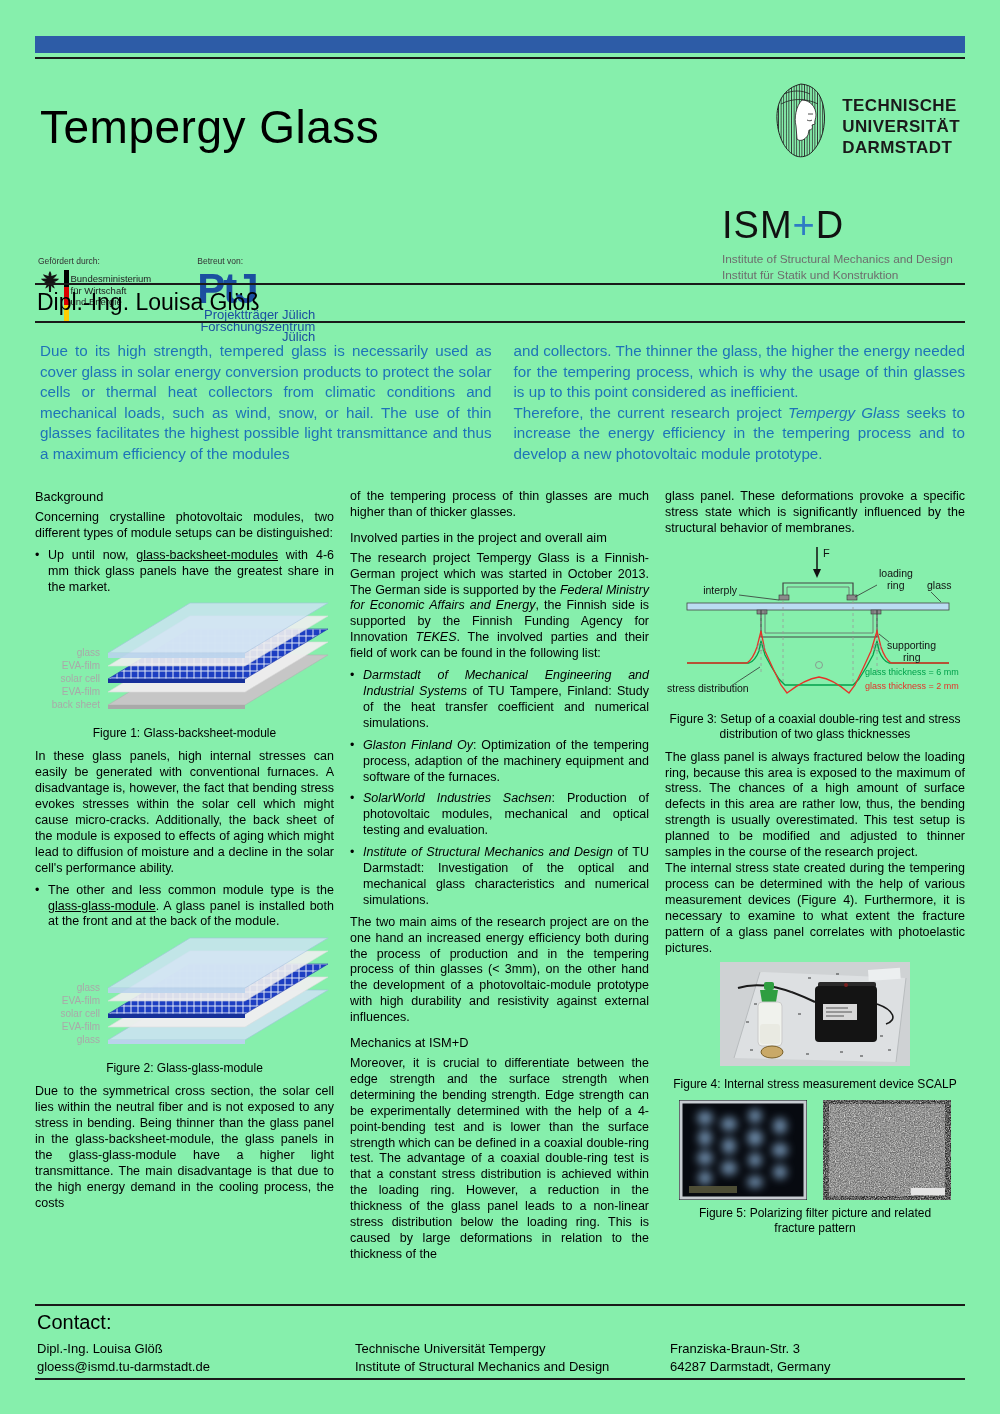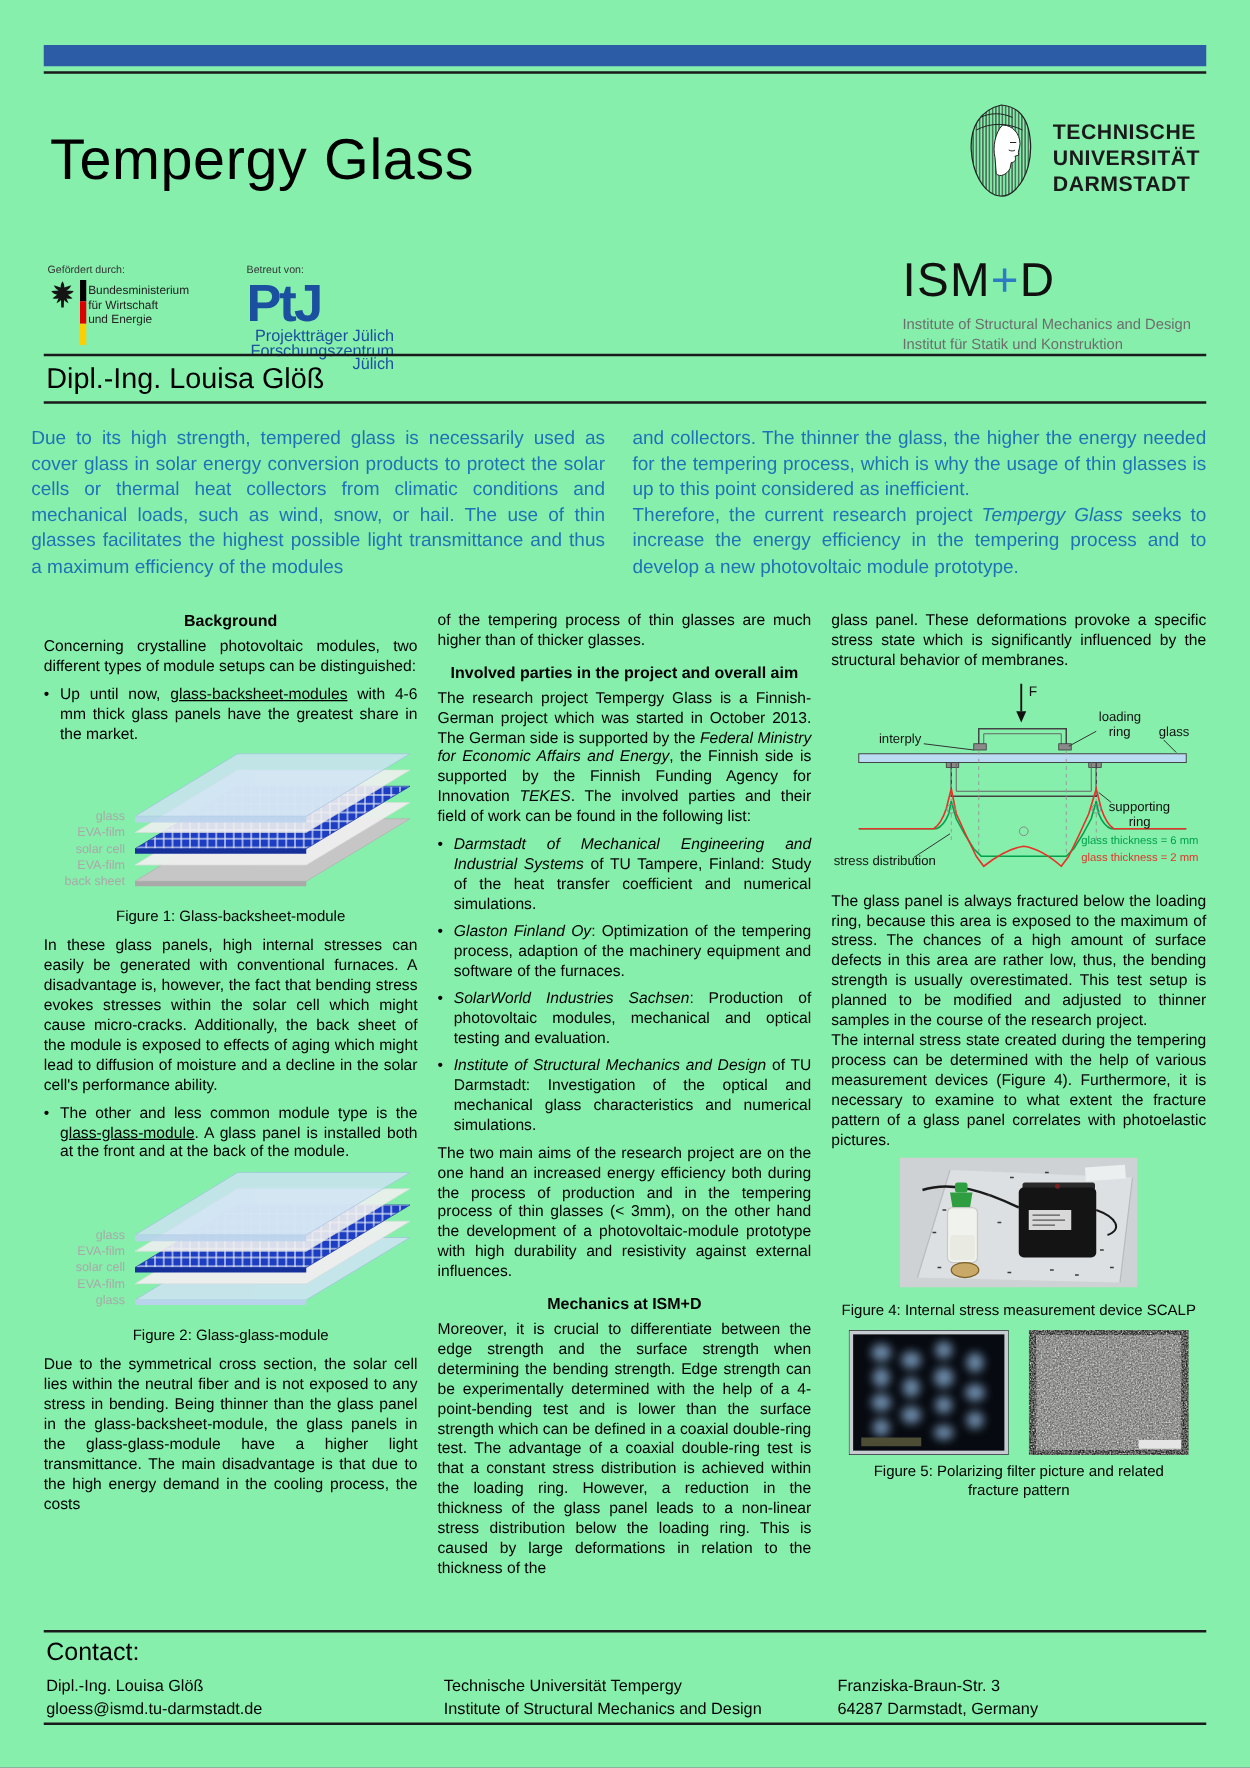--- a/index.html
+++ b/index.html
@@ -4,40 +4,40 @@
 <style>
   html,body{margin:0;padding:0;background:#888;}
   .page{position:relative;width:1000px;height:1414px;margin:0 auto;background:#86efac;
         font-family:"Liberation Sans",sans-serif;color:#000;overflow:hidden;}
   .topbar{position:absolute;left:35px;right:35px;top:36px;height:17px;background:#2d5ca7;}
   .topline{position:absolute;left:35px;right:35px;top:57px;height:2px;background:#1a1a1a;}
   .title{position:absolute;left:40px;top:100px;font-size:46px;font-weight:400;letter-spacing:.5px;margin:0;}
   .tulogo{position:absolute;right:40px;top:82px;display:flex;align-items:flex-end;gap:12px;}
   .tulogo-text{font-size:17px;line-height:21px;font-weight:600;letter-spacing:.4px;color:#1a1a1a;}
   .funding{position:absolute;left:38px;top:210px;display:flex;gap:46px;align-items:flex-start;}
-  .small-label{font-size:8.5px;color:#333;margin-bottom:4px;}
+  .small-label{font-size:8.5px;color:#333;margin-bottom:4px;margin-top:46px;}
   .bmwi-logo{display:flex;gap:2px;}
   .flagbar{width:4.5px;height:52px;display:flex;flex-direction:column;}
   .flagbar .fb{flex:1;}
   .fb-black{background:#000;} .fb-red{background:#d00;} .fb-gold{background:#ffce00;}
   .bmwi-text{font-size:9.5px;line-height:11.5px;font-weight:500;color:#222;padding-top:3px;}
   .ptj-word{font-size:42px;line-height:38px;font-weight:800;letter-spacing:-2px;color:#1b4fa0;}
   .ptj-sub{font-size:13px;line-height:10px;color:#1b4fa0;text-align:right;margin-top:2px;width:118px;}
   .institute{position:absolute;left:722px;top:204px;}
   .ismd{font-size:38px;font-weight:400;letter-spacing:1px;color:#111;}
   .ismd .plus{color:#2e7bc4;}
   .inst-sub{font-size:11.8px;line-height:15.5px;color:#6d6d6d;margin-top:5px;}
   .rule{position:absolute;left:35px;right:35px;height:2px;background:#1a1a1a;}
   .author{position:absolute;left:37px;top:289px;font-size:23px;margin:0;font-weight:400;}
-  .intro{position:absolute;left:25px;right:35px;top:341px;display:grid;grid-template-columns:1fr 1fr;
+  .intro{position:absolute;left:40px;right:35px;top:341px;display:grid;grid-template-columns:1fr 1fr;
          column-gap:22px;color:#1e73b8;font-size:15.2px;line-height:20.5px;text-align:justify;}
   .intro p{margin:0;}
   .body{position:absolute;left:35px;right:35px;top:489px;display:grid;grid-template-columns:1fr 1fr 1fr;
         column-gap:16px;font-size:12.5px;line-height:15.9px;text-align:justify;}
-  .sec{font-size:12.8px;font-weight:bold;margin:9px 0 5px;text-align:center;}
+  .sec{font-size:12.8px;font-weight:normal;margin:9px 0 5px;text-align:left;}
   .col > .sec:first-child{margin-top:0;}
   .p{margin:0 0 6px;}
   .nogap{margin:0;}
   .bullet{display:flex;margin:0 0 6px;}
   .bullet .dot{width:13px;flex:none;}
   .bullet .dot::before{content:"\2022";}
   .bullet .btxt{flex:1;text-align:justify;}
   .fig{text-align:center;margin:6px 0 8px;}
   .caption{font-size:12px;line-height:15px;margin-top:6px;text-align:center;}
   .fig5row{display:flex;justify-content:center;gap:16px;}
@@ -275,20 +275,21 @@
           <text x="262" y="46" font-size="10.5" fill="#111">glass</text>
           <line x1="266" y1="49" x2="276" y2="59" stroke="#333" stroke-width="0.8"></line>
           <text x="222" y="106" font-size="10.5" fill="#111">supporting</text>
           <text x="238" y="118" font-size="10.5" fill="#111">ring</text>
           <line x1="224" y1="99" x2="214" y2="91" stroke="#333" stroke-width="0.8"></line>
           <text x="2" y="149" font-size="10.5" fill="#111">stress distribution</text>
           <line x1="66" y1="143" x2="95" y2="124" stroke="#333" stroke-width="0.8"></line>
           <text x="200" y="132" font-size="9" fill="#00a14b">glass thickness = 6 mm</text>
           <text x="200" y="146" font-size="9" fill="#e63228">glass thickness = 2 mm</text>
         </svg>
+        <div class="caption">Figure 3: Setup of a coaxial double-ring test and stress distribution of two glass thicknesses</div>
       </div>
 
       <p class="nogap">The glass panel is always fractured below the loading ring, because this area is exposed to the maximum of stress. The chances of a high amount of surface defects in this area are rather low, thus, the bending strength is usually overestimated. This test setup is planned to be modified and adjusted to thinner samples in the course of the research project.</p>
       <p class="p">The internal stress state created during the tempering process can be determined with the help of various measurement devices (Figure 4). Furthermore, it is necessary to examine to what extent the fracture pattern of a glass panel correlates with photoelastic pictures.</p>
 
       <div class="fig">
         <svg width="190" height="104" viewBox="0 0 190 104">
           <rect width="190" height="104" fill="#cfd2d4"></rect>
           <polygon points="14,96 40,10 186,16 176,100" fill="#dde0e2"></polygon>
           <path d="M14,96 L40,10 M176,100 L186,16" stroke="#b8bcbe" stroke-width="1"></path>

